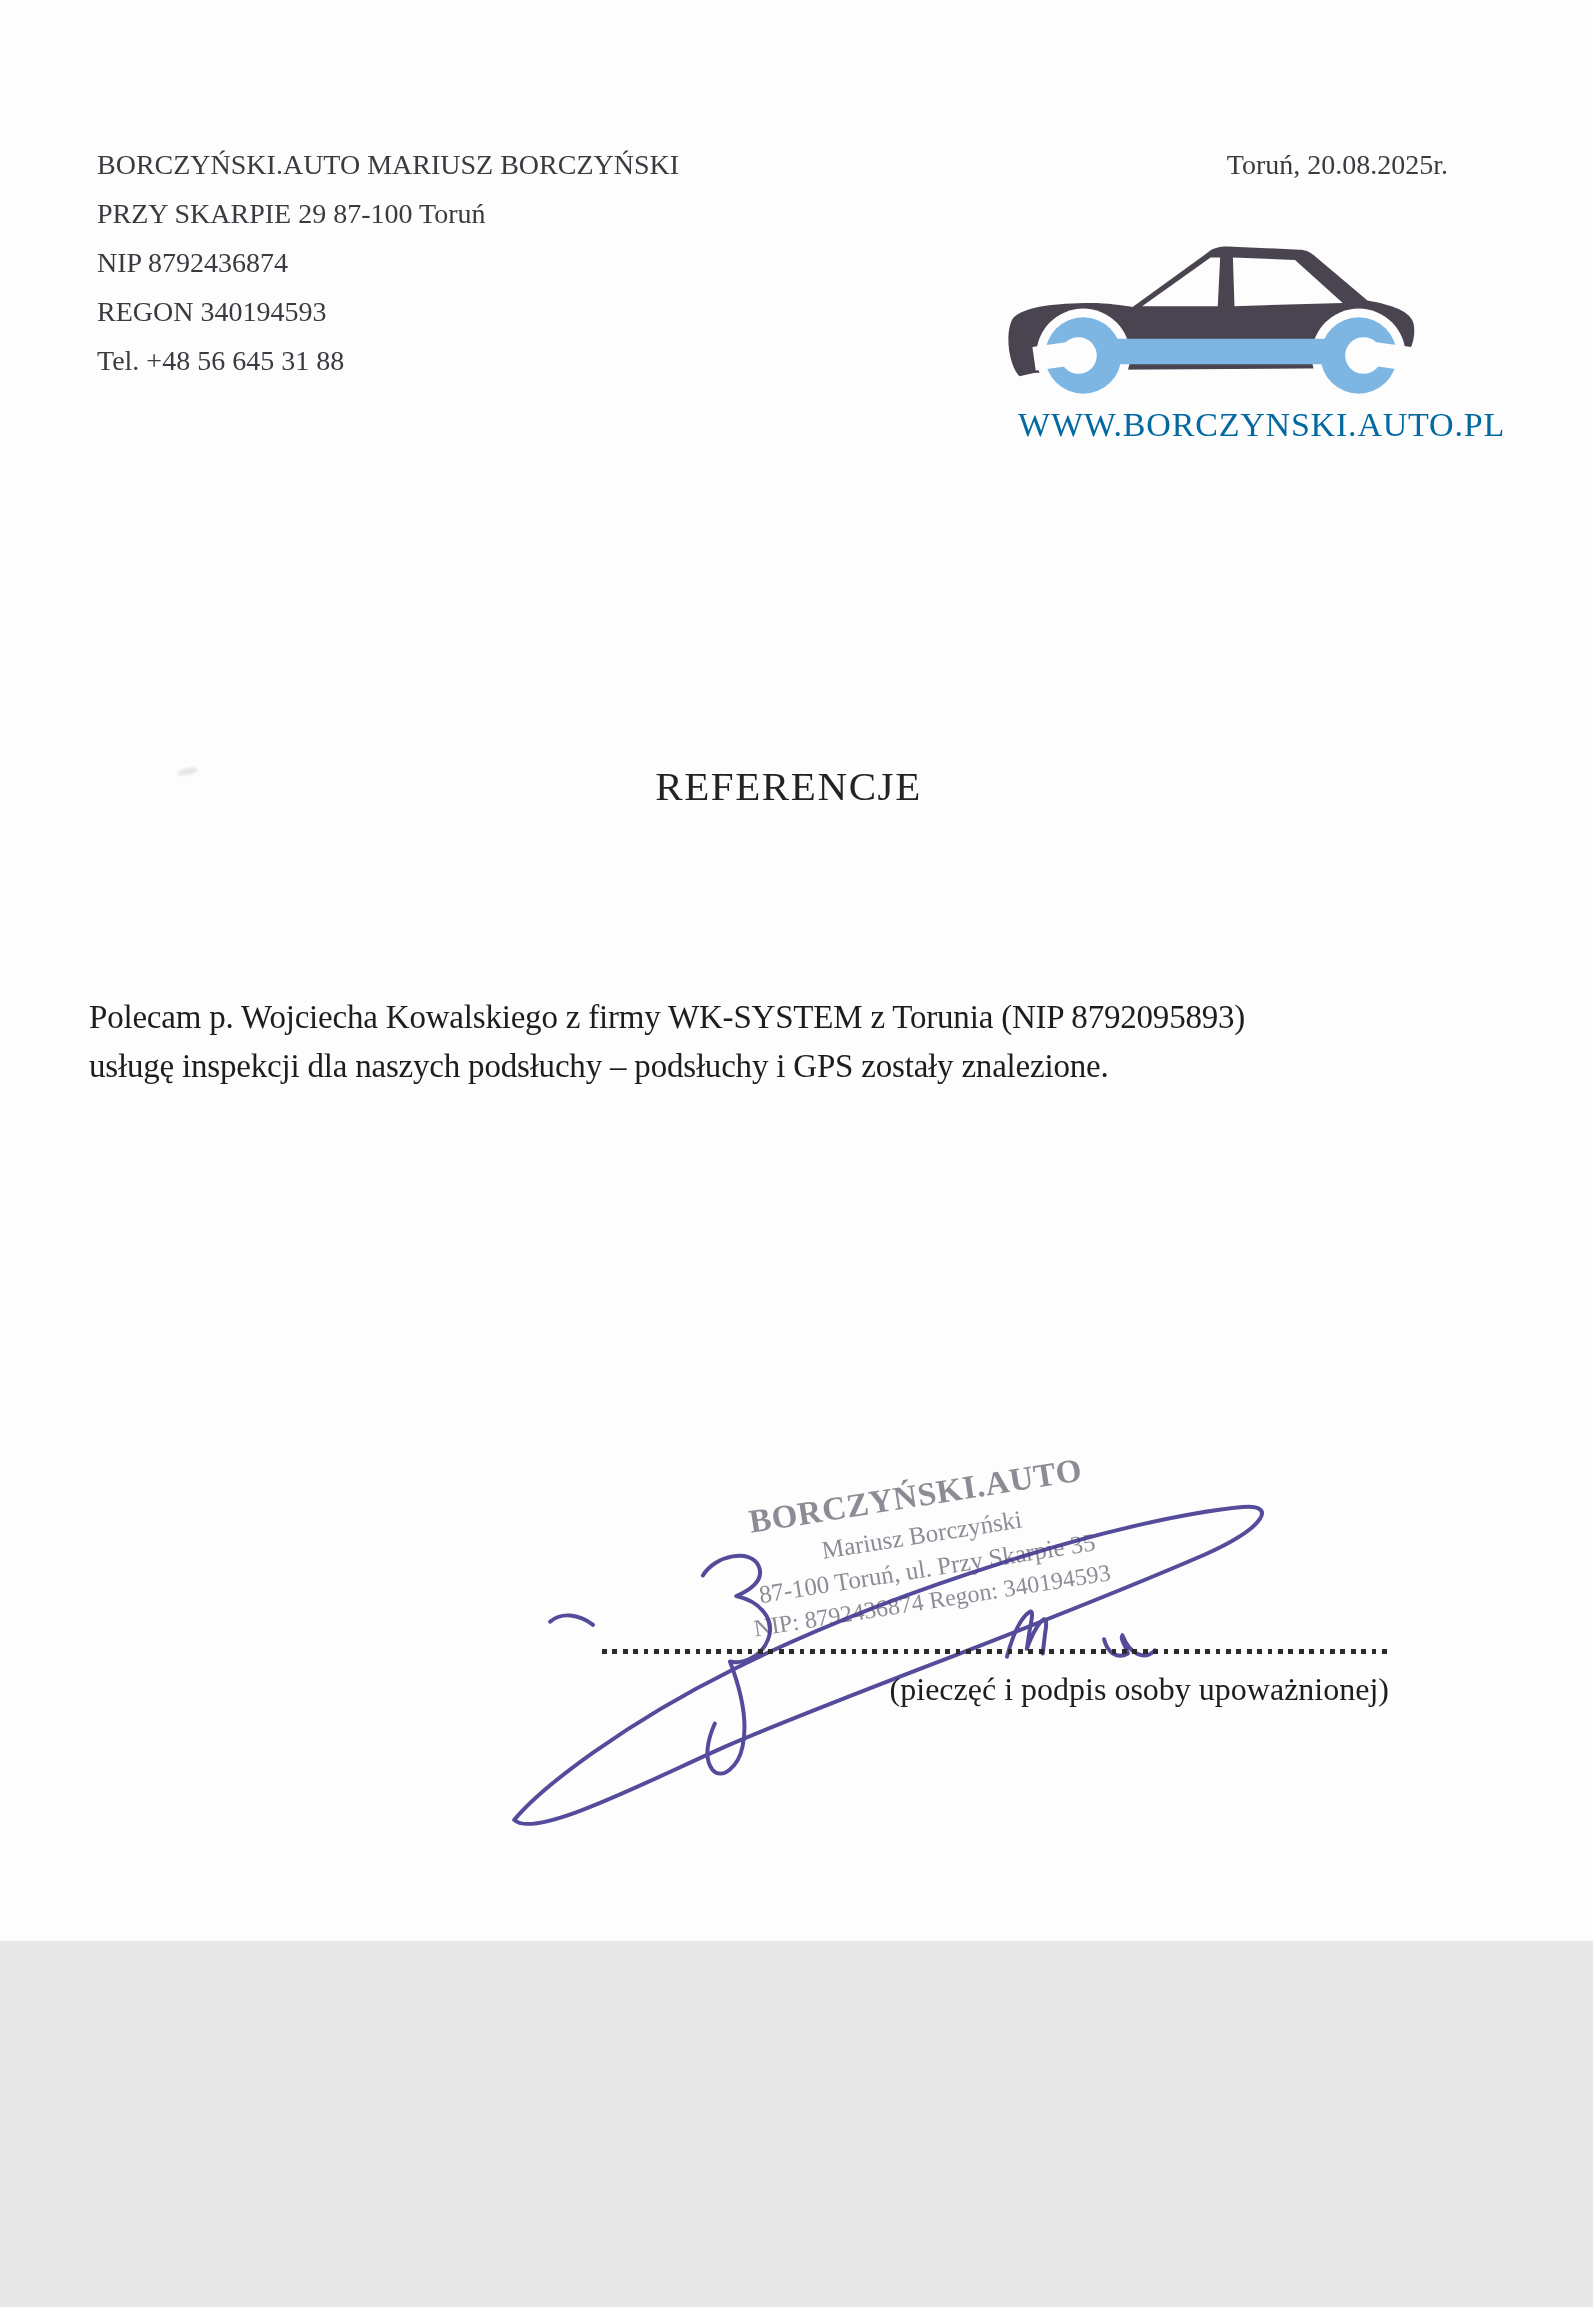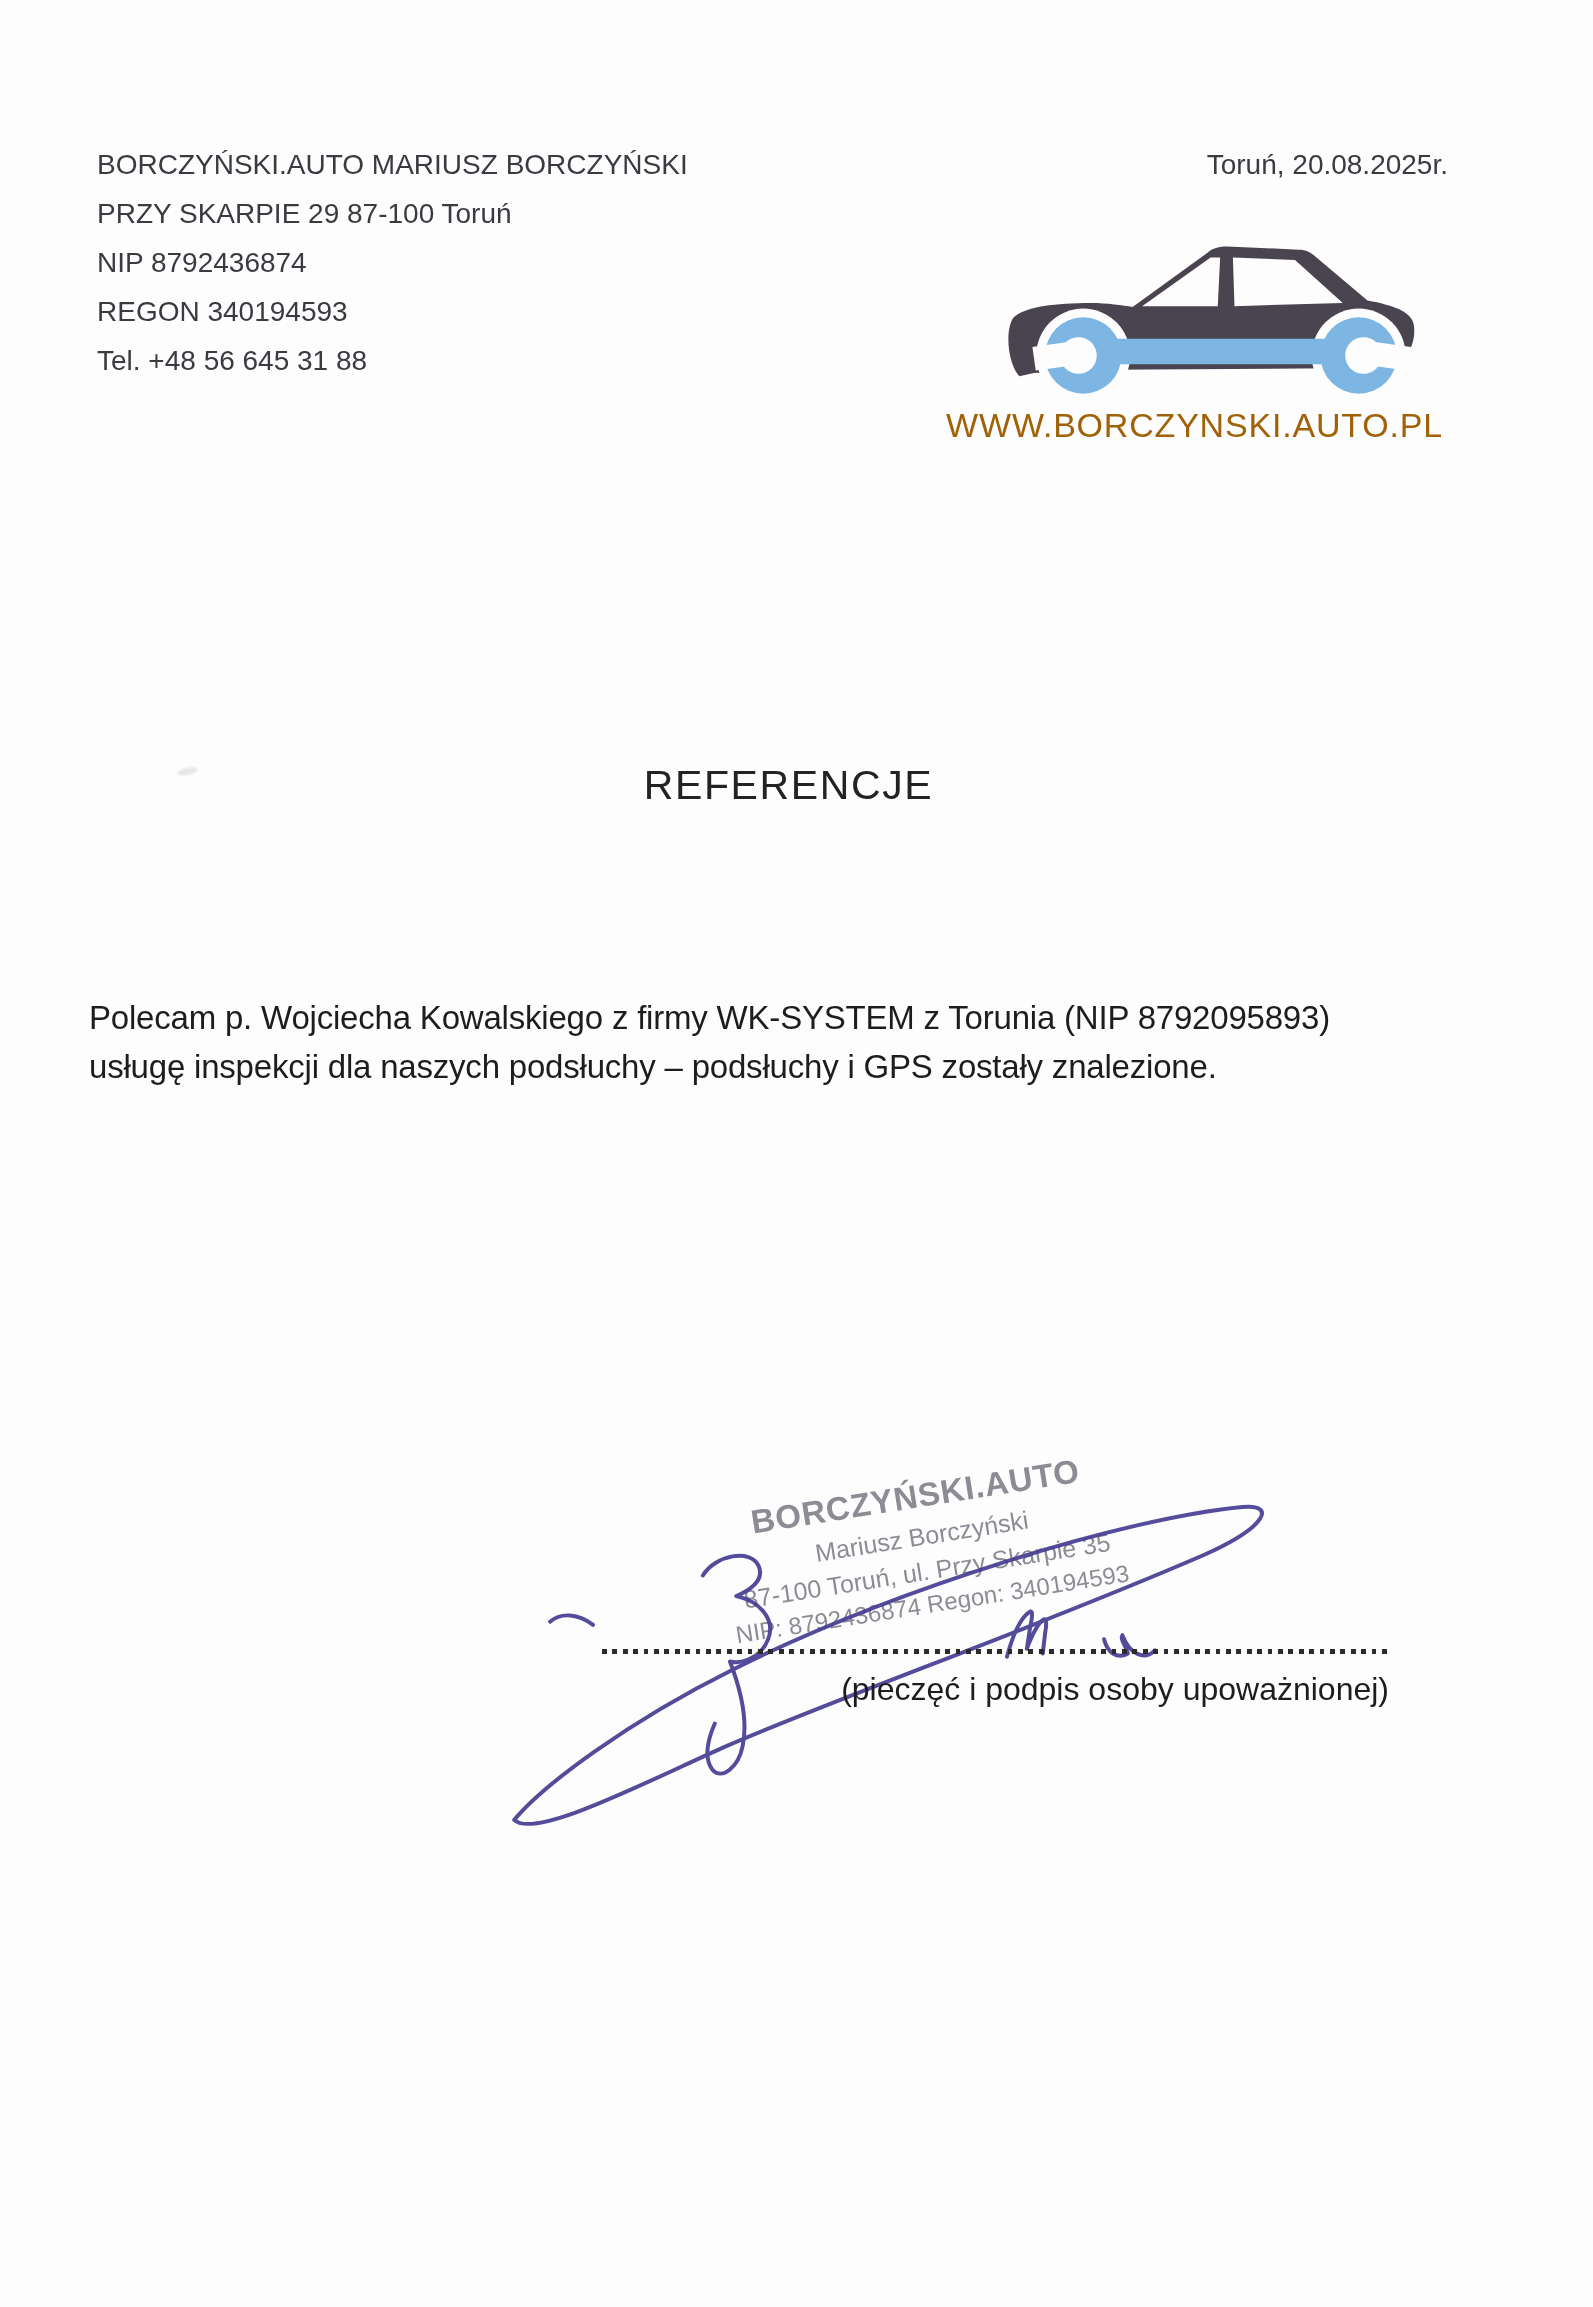--- a/index.html
+++ b/index.html
@@ -1,33 +1,33 @@
 <!DOCTYPE html>
 <html style="font-size:12.7px"><head>
 <meta charset="utf-8">
 <style>
   html,body{margin:0;padding:0;background:#e8e8e8;}
   .page{
     position:relative;
-    width:1593px;height:2307px;
+    width:1593px;height:1941px;
     background:#fdfdfe;
-    font-family:Liberation Sans, sans-serif;
+    font-family:Liberation Serif, serif;
     overflow:hidden;
   }
   
   .company{position:absolute;left:97px;top:140px;color:#3a3a40;}
   .company div{font-size:28px;line-height:49px;white-space:nowrap;}
   .date{position:absolute;top:140px;right:145px;font-size:28px;line-height:49px;color:#3a3a40;white-space:nowrap;}
 
   
   .logo-svg{position:absolute;left:1002px;top:236px;}
   .website{
     position:absolute;left:884px;top:406px;width:621px;
-    text-align:center;font-size:34px;letter-spacing:0.8px;
-    color:#a16207;white-space:nowrap;
+    text-align:right;font-size:34px;letter-spacing:0.8px;
+    color:#0369a1;white-space:nowrap;
   }
 
   
   .doc-title{
     position:absolute;left:0;top:762px;width:1577px;
     text-align:center;font-size:41px;letter-spacing:1.6px;color:#232326;
   }
 
   
   .body-text{position:absolute;left:89px;top:993px;color:#1d1d20;}

